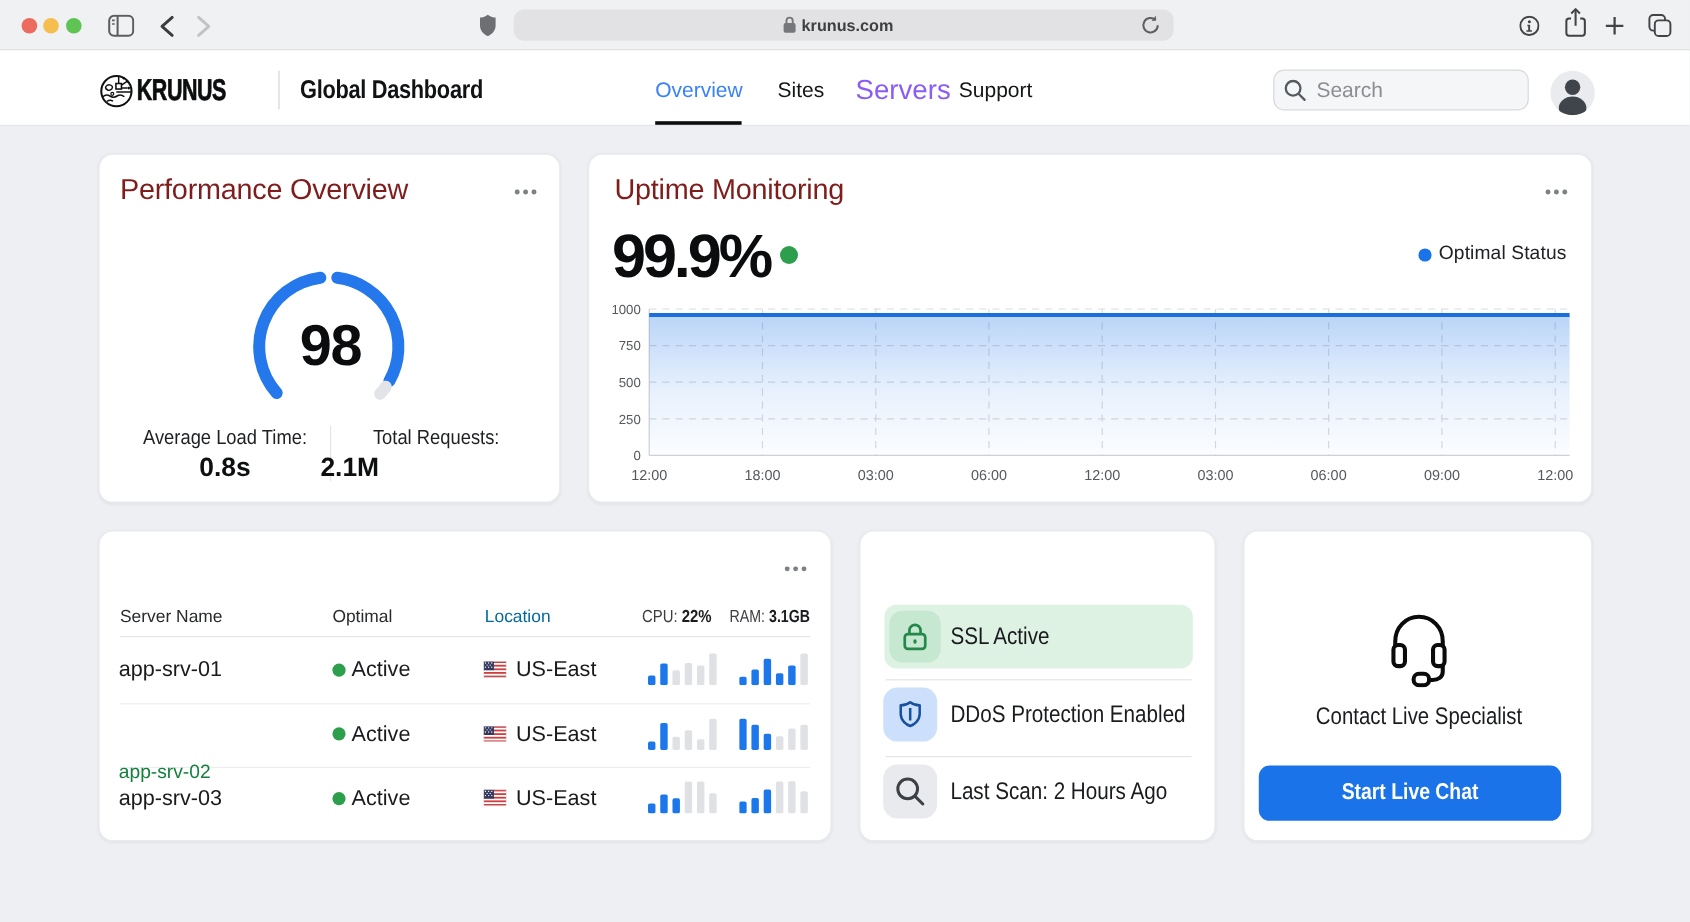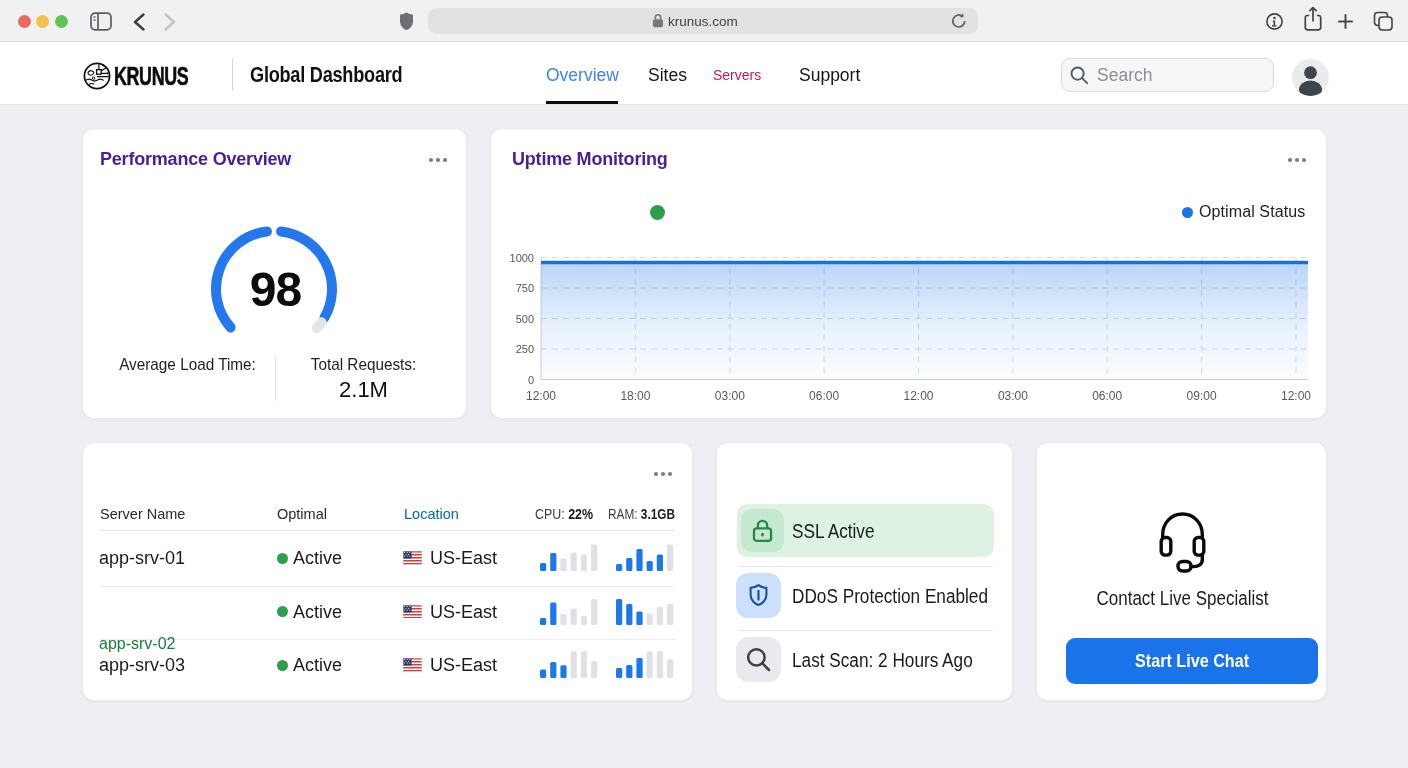--- a/index.html
+++ b/index.html
@@ -1,19 +1,19 @@
 <!DOCTYPE html>
 <html><head>
 <meta charset="utf-8">
 <style>
 *{margin:0;padding:0;box-sizing:border-box}
 html,body{width:1408px;height:768px;overflow:hidden;font-family:"Liberation Sans",sans-serif;background:#edeff2}
 .abs{position:absolute}
 .card{position:absolute;background:#fff;border:1px solid #e8eaec;border-radius:12px;box-shadow:0 1px 3px rgba(25,35,50,.05)}
-.ctitle{position:absolute;font-size:18px;font-weight:700;color:#4c1d95;letter-spacing:-.2px}
+.ctitle{position:absolute;font-size:24px;font-weight:400;color:#7f1d1d;letter-spacing:-.2px}
 .dots{position:absolute;display:flex;gap:3.6px}
 .dots i{width:3.6px;height:3.6px;border-radius:50%;background:#7d8084}
 </style>
 </head>
 <body>
 
 <div class="abs" style="left:0;top:0;width:1408px;height:42px;background:#f0f1f2;border-bottom:1px solid #dcdde0">
   <div class="abs" style="left:17.5px;top:15px;width:13px;height:13px;border-radius:50%;background:#ec6a5e"></div>
   <div class="abs" style="left:35.5px;top:15px;width:13px;height:13px;border-radius:50%;background:#f4bf4e"></div>
   <div class="abs" style="left:55px;top:15px;width:13px;height:13px;border-radius:50%;background:#5fc454"></div>
@@ -30,21 +30,21 @@
     <polyline points="3.5,1.5 12,9 3.5,16.5" fill="none" stroke="#c1c2c4" stroke-width="2.4" stroke-linecap="round" stroke-linejoin="round"></polyline>
   </svg>
   <svg class="abs" style="left:399px;top:11px" width="15" height="20">
     <path d="M7.5 1.2 C9.6 3 12.3 3.6 14 3.6 V10.4 C14 15.5 9.4 18.3 7.5 19 C5.6 18.3 1 15.5 1 10.4 V3.6 C2.7 3.6 5.4 3 7.5 1.2 Z" fill="#6d6f72"></path>
   </svg>
   <div class="abs" style="left:428px;top:7.5px;width:550px;height:26px;border-radius:8.5px;background:#e2e2e4"></div>
   <svg class="abs" style="left:652px;top:13px" width="12" height="15">
     <rect x="1" y="6.2" width="10" height="8" rx="1.6" fill="#76777a"></rect>
     <path d="M3.4 6.2 V4.3 a2.6 2.6 0 0 1 5.2 0 V6.2" fill="none" stroke="#76777a" stroke-width="1.6"></path>
   </svg>
-  <div class="abs" style="left:668px;top:21px;transform:translateY(-50%);font-size:13.5px;font-weight:400;color:#3d3f42">krunus.com</div>
+  <div class="abs" style="left:668px;top:21px;transform:translateY(-50%);font-size:13.5px;font-weight:700;color:#3d3f42">krunus.com</div>
   <svg class="abs" style="left:950px;top:12px" width="18" height="18">
     <path d="M14.8 9 a6 6 0 1 1 -1.9 -4.4" fill="none" stroke="#5d5f62" stroke-width="1.7"></path>
     <path d="M13.2 1.2 l0.3 3.9 -3.9 0.3 z" fill="#5d5f62"></path>
   </svg>
   <svg class="abs" style="left:1266px;top:12.5px" width="17" height="17">
     <circle cx="8.5" cy="8.5" r="7.6" fill="none" stroke="#414346" stroke-width="1.6"></circle>
     <circle cx="8.5" cy="5.1" r="1.25" fill="#414346"></circle>
     <path d="M6.8 7.6 h2.3 v4.6 h1.5 v1.2 h-4.6 v-1.2 h1.5 v-3.4 h-0.7 z" fill="#414346"></path>
   </svg>
   <svg class="abs" style="left:1302px;top:6px" width="22" height="26">
@@ -76,21 +76,21 @@
     <line x1="13.9" y1="14.6" x2="26.4" y2="14.6" stroke="#101112" stroke-width="1.3"></line>
     <circle cx="10.6" cy="16.2" r="1.2" fill="none" stroke="#101112" stroke-width="1"></circle>
     <path d="M2.6 18.6 q3 -2.6 6 -0.6 q3 2 6 0 q3 -2 6 0.6" fill="none" stroke="#101112" stroke-width="1.3"></path>
     <path d="M6 22.6 q2.6 -2 5.2 -0.4" fill="none" stroke="#101112" stroke-width="1.2"></path>
   </svg>
   <div class="abs" style="left:114px;top:33.5px;transform:translateY(-50%) scaleX(.715);transform-origin:left center;font-size:25px;font-weight:800;letter-spacing:-.5px;color:#0c0d0e;-webkit-text-stroke:.6px #0c0d0e;white-space:nowrap">KRUNUS</div>
   <div class="abs" style="left:232px;top:17px;width:1px;height:32px;background:#d4d5d7"></div>
   <div class="abs" style="left:250px;top:33px;transform:translateY(-50%) scaleX(.845);transform-origin:left center;font-size:21.5px;font-weight:700;letter-spacing:-.3px;color:#111214;white-space:nowrap">Global Dashboard</div>
   <div class="abs" style="left:546px;top:33px;transform:translateY(-50%);font-size:17.5px;color:#3b82f6">Overview</div>
   <div class="abs" style="left:648px;top:33px;transform:translateY(-50%);font-size:17.5px;color:#131517">Sites</div>
-  <div class="abs" style="left:713px;top:33px;transform:translateY(-50%);font-size:14px;color:#be185d">Servers</div>
+  <div class="abs" style="left:713px;top:33px;transform:translateY(-50%);font-size:23px;color:#8b5cf6">Servers</div>
   <div class="abs" style="left:799px;top:33px;transform:translateY(-50%);font-size:17.5px;color:#131517">Support</div>
   <div class="abs" style="left:546px;top:59px;width:72px;height:3px;background:#0c0d0e"></div>
   <div class="abs" style="left:1061px;top:16px;width:213px;height:34px;border-radius:9px;background:#f5f6f8;border:1px solid #d8d9dc"></div>
   <svg class="abs" style="left:1070px;top:24px" width="19" height="19">
     <circle cx="7.6" cy="7.6" r="6.1" fill="none" stroke="#565b60" stroke-width="1.9"></circle>
     <line x1="12.1" y1="12.1" x2="17.2" y2="17.2" stroke="#565b60" stroke-width="1.9" stroke-linecap="round"></line>
   </svg>
   <div class="abs" style="left:1097px;top:33px;transform:translateY(-50%);font-size:17.5px;color:#8b8e92">Search</div>
   <div class="abs" style="left:1292px;top:17px;width:37px;height:37px;border-radius:50%;background:#eaebef;overflow:hidden">
     <svg width="37" height="37">
@@ -108,31 +108,33 @@
       <i></i>
     </div>
   <svg class="abs" style="left:116px;top:85px" width="150" height="150">
     <path d="M 31.56 113.43 A 58 58 0 0 1 67.93 17.43" fill="none" stroke="#2478ec" stroke-width="10" stroke-linecap="round"></path>
     <path d="M 82.07 17.43 A 58 58 0 0 1 125.48 103.56" fill="none" stroke="#2478ec" stroke-width="10" stroke-linecap="round"></path>
     <path d="M 122.51 108.27 A 58 58 0 0 1 117.76 114.18" fill="none" stroke="#e2e4e7" stroke-width="10" stroke-linecap="round"></path>
   </svg>
   <div class="abs" style="left:0;width:385px;top:160px;transform:translateY(-50%);text-align:center;font-size:48px;font-weight:700;color:#0b0c0e;letter-spacing:-1px">98</div>
   <div class="abs" style="left:191.5px;top:226px;width:1px;height:46px;background:#e3e4e6"></div>
   <div class="abs" style="left:9px;top:236px;width:191px;transform:translateY(-50%) scaleX(.9);text-align:center;font-size:17px;color:#1d1f22">Average Load Time:</div>
+  <div class="abs" style="left:9px;top:261px;width:191px;transform:translateY(-50%);text-align:center;font-size:22px;font-weight:700;color:#0e0f11">0.8s</div>
   <div class="abs" style="left:184px;top:236px;width:193px;transform:translateY(-50%) scaleX(.9);text-align:center;font-size:17px;color:#1d1f22">Total Requests:</div>
-  <div class="abs" style="left:184px;top:261px;width:193px;transform:translateY(-50%);text-align:center;font-size:22px;font-weight:400;color:#0e0f11">2.1M</div>
+  <div class="abs" style="left:184px;top:261px;width:193px;transform:translateY(-50%);text-align:left;font-size:22px;font-weight:700;color:#0e0f11">2.1M</div>
 </div>
 
 <div class="card" style="left:490px;top:128px;width:837px;height:291px">
   <div class="ctitle" style="left:21px;top:30px;transform:translateY(-50%)">Uptime Monitoring</div>
   <div class="dots" style="right:20px;top:29px">
       <i></i>
       <i></i>
       <i></i>
     </div>
+  <div class="abs" style="left:19px;top:83.5px;transform:translateY(-50%);font-size:51px;font-weight:700;letter-spacing:-2.6px;color:#0b0c0e">99.9%</div>
   <div class="abs" style="left:159px;top:76px;width:15px;height:15px;border-radius:50%;background:#2d9e4b"></div>
   <div class="abs" style="left:690.5px;top:77.5px;width:11px;height:11px;border-radius:50%;background:#1a73e8"></div>
   <div class="abs" style="left:708px;top:83px;transform:translateY(-50%);font-size:16px;letter-spacing:.1px;color:#202226">Optimal Status</div>
   <svg class="abs" style="left:0;top:117px" width="837" height="174" viewBox="0 0 837 174">
     <defs>
       <linearGradient id="ag" x1="0" y1="0" x2="0" y2="1">
         <stop offset="0" stop-color="#1a73e8" stop-opacity=".30"></stop>
           <stop offset=".55" stop-color="#1a73e8" stop-opacity=".10"></stop>
         <stop offset="1" stop-color="#1a73e8" stop-opacity=".015"></stop>
       </linearGradient>
@@ -221,21 +223,21 @@
   <svg class="abs" style="left:122px;top:68px" width="47" height="62" viewBox="0 0 47 62">
     <g fill="none" stroke="#0b0b0c" stroke-width="3.4" stroke-linecap="round" stroke-linejoin="round">
       <path d="M3.7 27 V23.5 C3.7 11.8 12.5 3 23.5 3 C34.5 3 43.3 11.8 43.3 23.5 V27"></path>
       <rect x="2.2" y="26.5" width="9.6" height="17.6" rx="3.8"></rect>
       <rect x="35.2" y="26.5" width="9.6" height="17.6" rx="3.8"></rect>
       <path d="M43.3 44.5 V48.5 C43.3 53.6 39.3 55.6 34.8 55.6 H31.8"></path>
       <rect x="19" y="50.5" width="13" height="9.5" rx="4.5"></rect>
     </g>
   </svg>
   <div class="abs" style="left:0;width:291px;top:155px;transform:translateY(-50%) scaleX(.85);font-size:20px;color:#1a1c1f;text-align:center">Contact Live Specialist</div>
-  <div class="abs" style="left:29px;top:195px;width:252px;height:46px;border-radius:9px;background:#1a73e8;color:#fff;font-size:19px;font-weight:700;text-align:center;line-height:46px"><span style="display:inline-block;transform:scaleX(.85)">Start Live Chat</span></div>
+  <div class="abs" style="left:12px;top:195px;width:252px;height:46px;border-radius:9px;background:#1a73e8;color:#fff;font-size:19px;font-weight:700;text-align:center;line-height:46px"><span style="display:inline-block;transform:scaleX(.85)">Start Live Chat</span></div>
 </div>
 <div class="abs" style="left:99px;top:558px;transform:translateY(-50%);font-size:18px;color:#1a1b1e">app-srv-01</div>
 <div class="abs" style="left:276.5px;top:552.5px;width:11px;height:11px;border-radius:50%;background:#2d9e4b"></div>
 <div class="abs" style="left:293px;top:558px;transform:translateY(-50%);font-size:18px;color:#1a1b1e">Active</div>
 <svg class="abs" style="left:403px;top:551.3px" width="19" height="13.5" viewBox="0 0 19 13.5">
 <rect width="19" height="13.5" fill="#fff" rx="1"></rect>
 <g fill="#cf3e3e">
       <rect y="0" width="19" height="1.5" rx="0"></rect>
       <rect y="3" width="19" height="1.5"></rect>
       <rect y="6" width="19" height="1.5"></rect>

